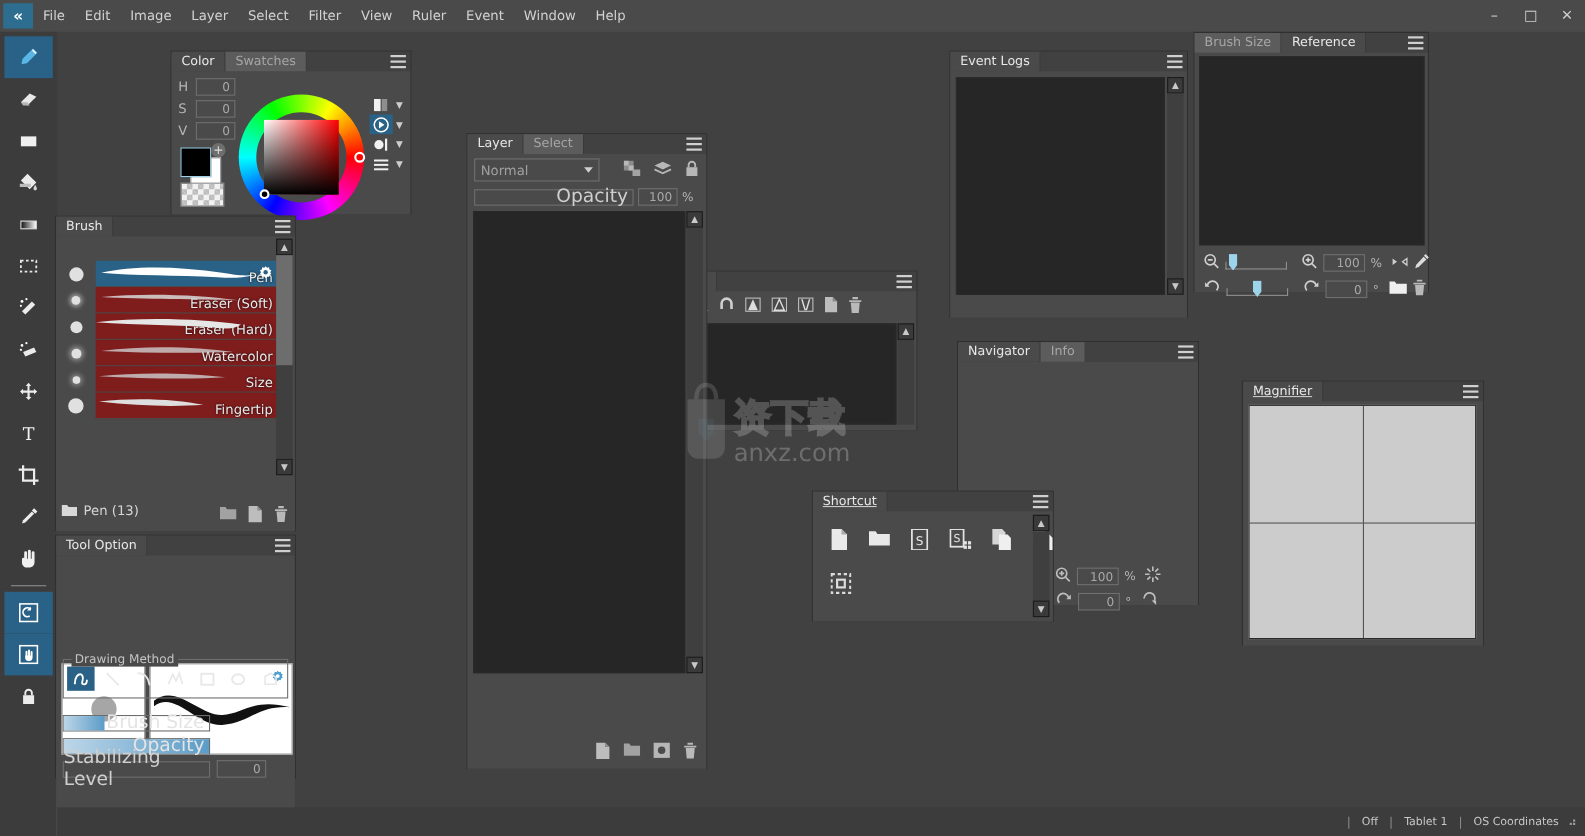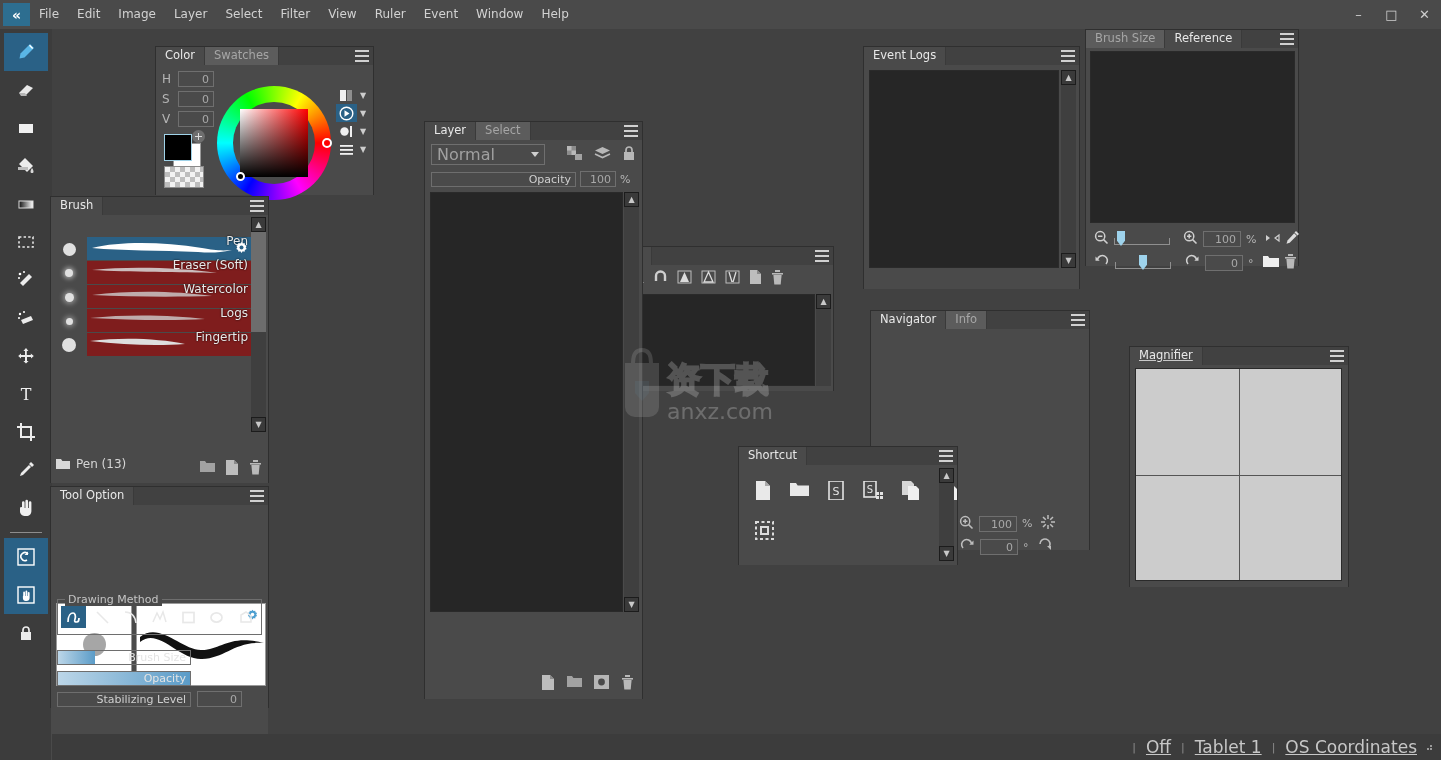--- a/index.html
+++ b/index.html
@@ -99,80 +99,80 @@
   
   #brush-panel { left:50px; top:196px; width:219px; height:287px; }
   .brush-group { height:21px; display:flex; align-items:center; padding-left:5px; color:#d5d5d5; font-size:12px;}
   .brush-row { height:24px; display:flex; align-items:center; position:relative; }
   .brush-row .dot-cell { width:36px; display:flex; align-items:center; justify-content:center; }
   .brush-row .strip {
     flex:1; height:24px; background:#7f1d1d; border-bottom:1px solid #4a4a4a; position:relative;
     display:flex; align-items:flex-end; justify-content:flex-end; padding-right:6px;
   }
   .brush-row.sel .strip { background:#2a6186; }
-  .brush-label { color:#e9e9e9; font-size:12px; text-shadow:0 0 2px #000; padding-bottom:12px; }
+  .brush-label { color:#e9e9e9; font-size:12px; text-shadow:0 0 2px #000; padding-bottom:1px; }
   .bdot { border-radius:50%; background:#e0e0e0; }
 
   
   #toolopt-panel { left:50px; top:486px; width:219px; height:222px; }
   .method-box { border:1px solid #6e6e6e; margin:8px 6px 0 6px; position:relative; padding:6px 3px; }
   .method-legend { position:absolute; top:-7px; left:7px; background:#4a4a4a; padding:0 3px;
                    color:#c4c4c4; font-size:11px; }
   .mbtn { width:25px; height:22px; display:flex; align-items:center; justify-content:center; }
   .mbtn.sel { background:#2a6186; }
   .slider-row { display:flex; align-items:center; margin:5px 6px 0 6px; }
   .slider {
     flex:1; height:15px; border:1px solid #6e6e6e; position:relative;
     display:flex; align-items:center; justify-content:flex-end; padding-right:4px;
   }
   .slider .fill { position:absolute; left:0; top:0; bottom:0;
                   background:linear-gradient(to right,#bcd6e8,#5b9cc8); }
-  .slider .txt { position:relative; color:#e4e4e4; font-size:11px; }
+  .slider .txt { position:relative; color:#e4e4e4; font-size:17px; }
   .slider .txt.dim { color:#cfcfcf; }
   .unit { width:20px; padding-left:4px; color:#b5b5b5; font-size:11px; }
 
   
   #layer-panel { left:424px; top:121px; width:219px; height:578px; }
   .blend-select {
-    border:1px solid #6f6f6f; height:21px; width:125px; color:#a0a0a0; font-size:16px;
+    border:1px solid #6f6f6f; height:21px; width:125px; color:#a0a0a0; font-size:12px;
     display:flex; align-items:center; padding-left:5px; position:relative;
   }
   .blend-select .caret { position:absolute; right:5px; top:7px; width:0;height:0;
       border-left:4px solid transparent;border-right:4px solid transparent;border-top:5px solid #cfcfcf; }
 
   
   #ruler-panel { left:620px; top:246px; width:214px; height:145px; }
 
   
   #eventlogs-panel { left:863px; top:46px; width:217px; height:243px; }
 
   
   #reference-panel { left:1085px; top:29px; width:214px; height:237px; }
 
   
   #navigator-panel { left:870px; top:310px; width:220px; height:240px; }
 
   
-  #shortcut-panel { left:738px; top:446px; width:220px; height:119px; }
+  #shortcut-panel { left:738px; top:446px; width:220px; height:119px;text-decoration:underline; }
 
   
   #magnifier-panel { left:1129px; top:346px; width:220px; height:241px;text-decoration:underline; }
   #mag-canvas { background:#cccccc; position:relative; }
   #mag-canvas .vl { position:absolute; left:50%; top:0; bottom:0; width:1px; background:#555; }
   #mag-canvas .hl { position:absolute; top:50%; left:0; right:0; height:1px; background:#555; }
 
   
   #watermark { position:absolute; left:605px; top:335px; width:230px; height:90px;
                opacity:0.30; pointer-events:none; }
 
   
   #statusbar { position:absolute; left:52px; bottom:0; width:1389px; height:26px;
                background:#3c3c3c; display:flex; align-items:center; }
   .st-sep { color:#8b8b8b; padding:0 10px; }
-  .st-item { color:#c7c7c7; font-size:17px;text-decoration:underline; }
+  .st-item { color:#c7c7c7; font-size:10px; }
   #caret-line { position:absolute; left:299px; top:735px; width:1px; height:17px; background:#1c1c1c; }
 </style>
 </head>
 <body>
 
 <div id="titlebar">
   <div id="app-logo">«</div>
   <div class="menu-item">File</div>
   <div class="menu-item">Edit</div>
   <div class="menu-item">Image</div>
@@ -454,38 +454,49 @@
           </div>
         <div class="strip">
           <svg width="145" height="22" viewBox="0 0 145 22" style="position:absolute;left:3px;top:0">
               <path d="M2 9c40-4 90-2 125 3-35-1-88-1-125-3z" fill="#d9d9d9" opacity=".85"></path>
             </svg>
           <span class="brush-label">Eraser (Soft)</span>
         </div>
       </div>
       <div class="brush-row">
         <div class="dot-cell">
+            <span class="bdot" style="width:11px;height:11px"></span>
+          </div>
+        <div class="strip">
+          <svg width="145" height="22" viewBox="0 0 145 22" style="position:absolute;left:0;top:0">
+              <path d="M0 8c45-5 95-3 132 2-5 4-12 4-22 3C75 10 40 11 0 8z" fill="#e6e6e6"></path>
+            </svg>
+          <span class="brush-label">Eraser (Hard)</span>
+        </div>
+      </div>
+      <div class="brush-row">
+        <div class="dot-cell">
             <span class="bdot" style="width:9px;height:9px;box-shadow:0 0 5px 2px rgba(255,255,255,.4)"></span>
           </div>
         <div class="strip">
           <svg width="145" height="22" viewBox="0 0 145 22" style="position:absolute;left:5px;top:0">
               <path d="M0 10c40-5 85-4 120 1-33 1-80 1-120-1z" fill="#cfcfcf" opacity=".8"></path>
             </svg>
           <span class="brush-label">Watercolor</span>
         </div>
       </div>
       <div class="brush-row">
         <div class="dot-cell">
             <span class="bdot" style="width:7px;height:7px;box-shadow:0 0 5px 2px rgba(255,255,255,.35)"></span>
           </div>
         <div class="strip">
           <svg width="145" height="22" viewBox="0 0 145 22" style="position:absolute;left:3px;top:0">
               <path d="M0 9c38-4 82-3 115 1-32 2-77 1-115-1z" fill="#cfcfcf" opacity=".8"></path>
             </svg>
-          <span class="brush-label">Logs</span>
+          <span class="brush-label">Size</span>
         </div>
       </div>
       <div class="brush-row">
         <div class="dot-cell">
             <span class="bdot" style="width:14px;height:14px"></span>
           </div>
         <div class="strip">
           <svg width="145" height="22" viewBox="0 0 145 22" style="position:absolute;left:3px;top:0">
               <path d="M0 8c35-4 70-2 95 3-28 2-60 1-95-3z" fill="#dedede"></path>
             </svg>

